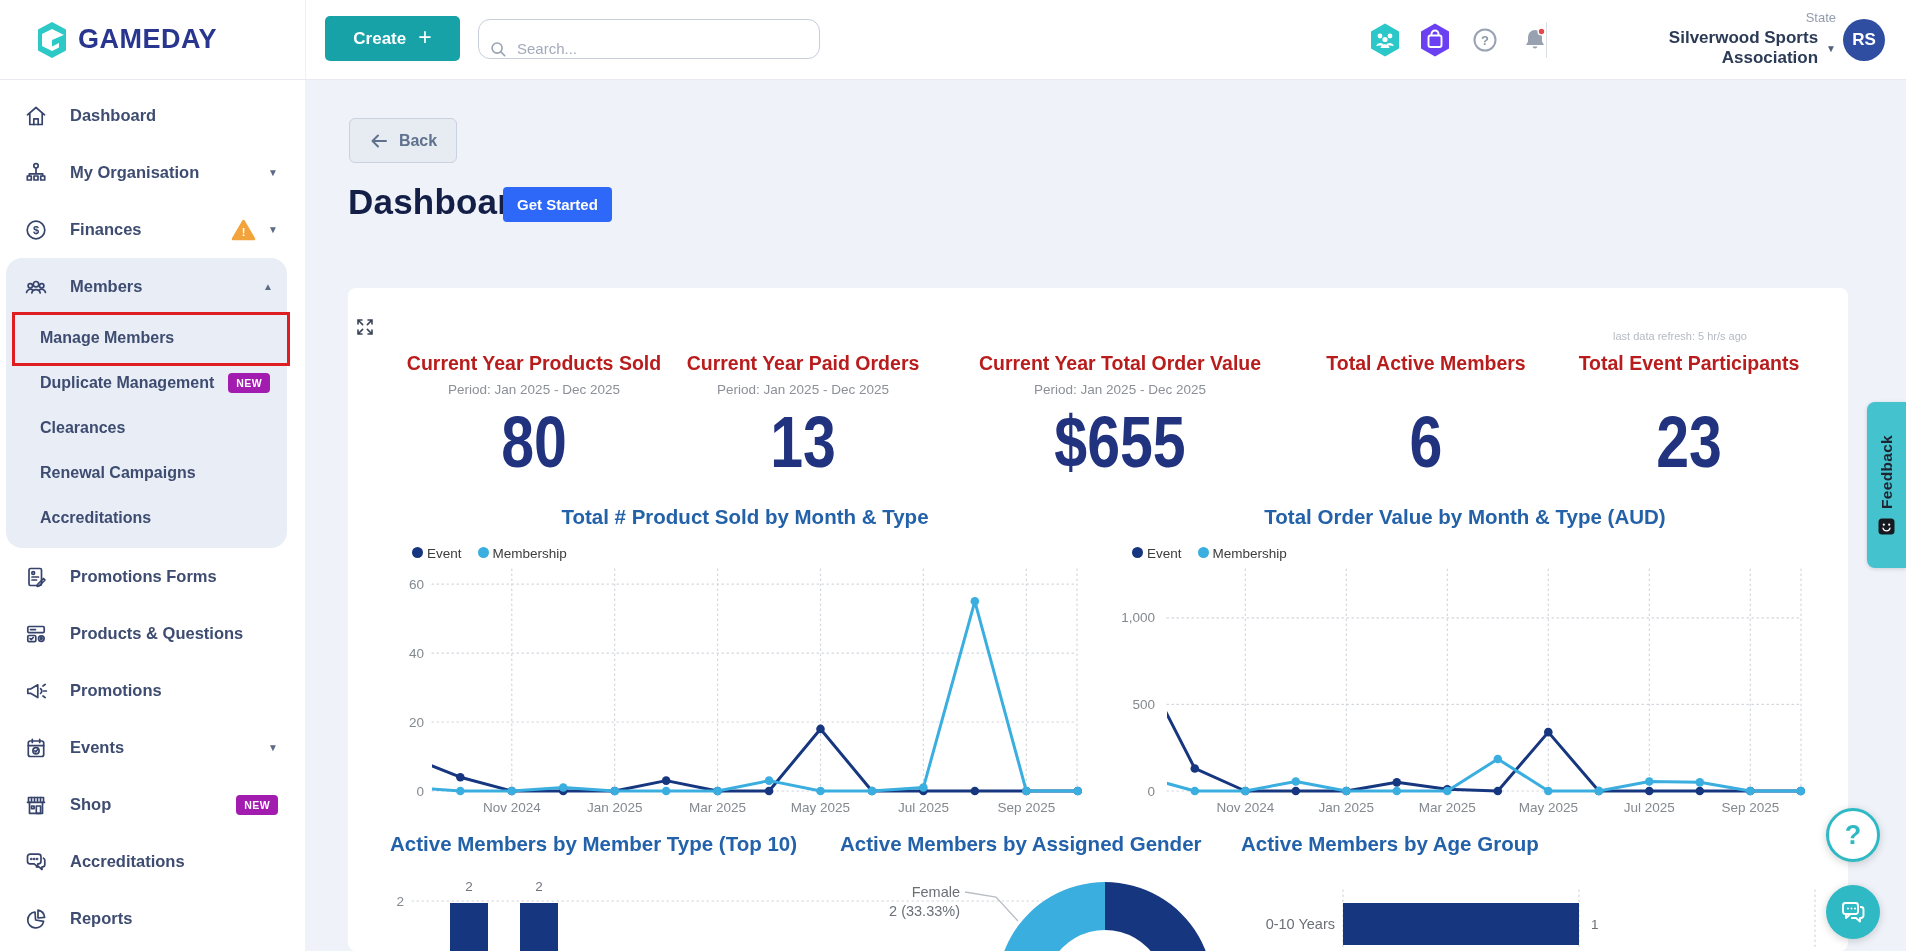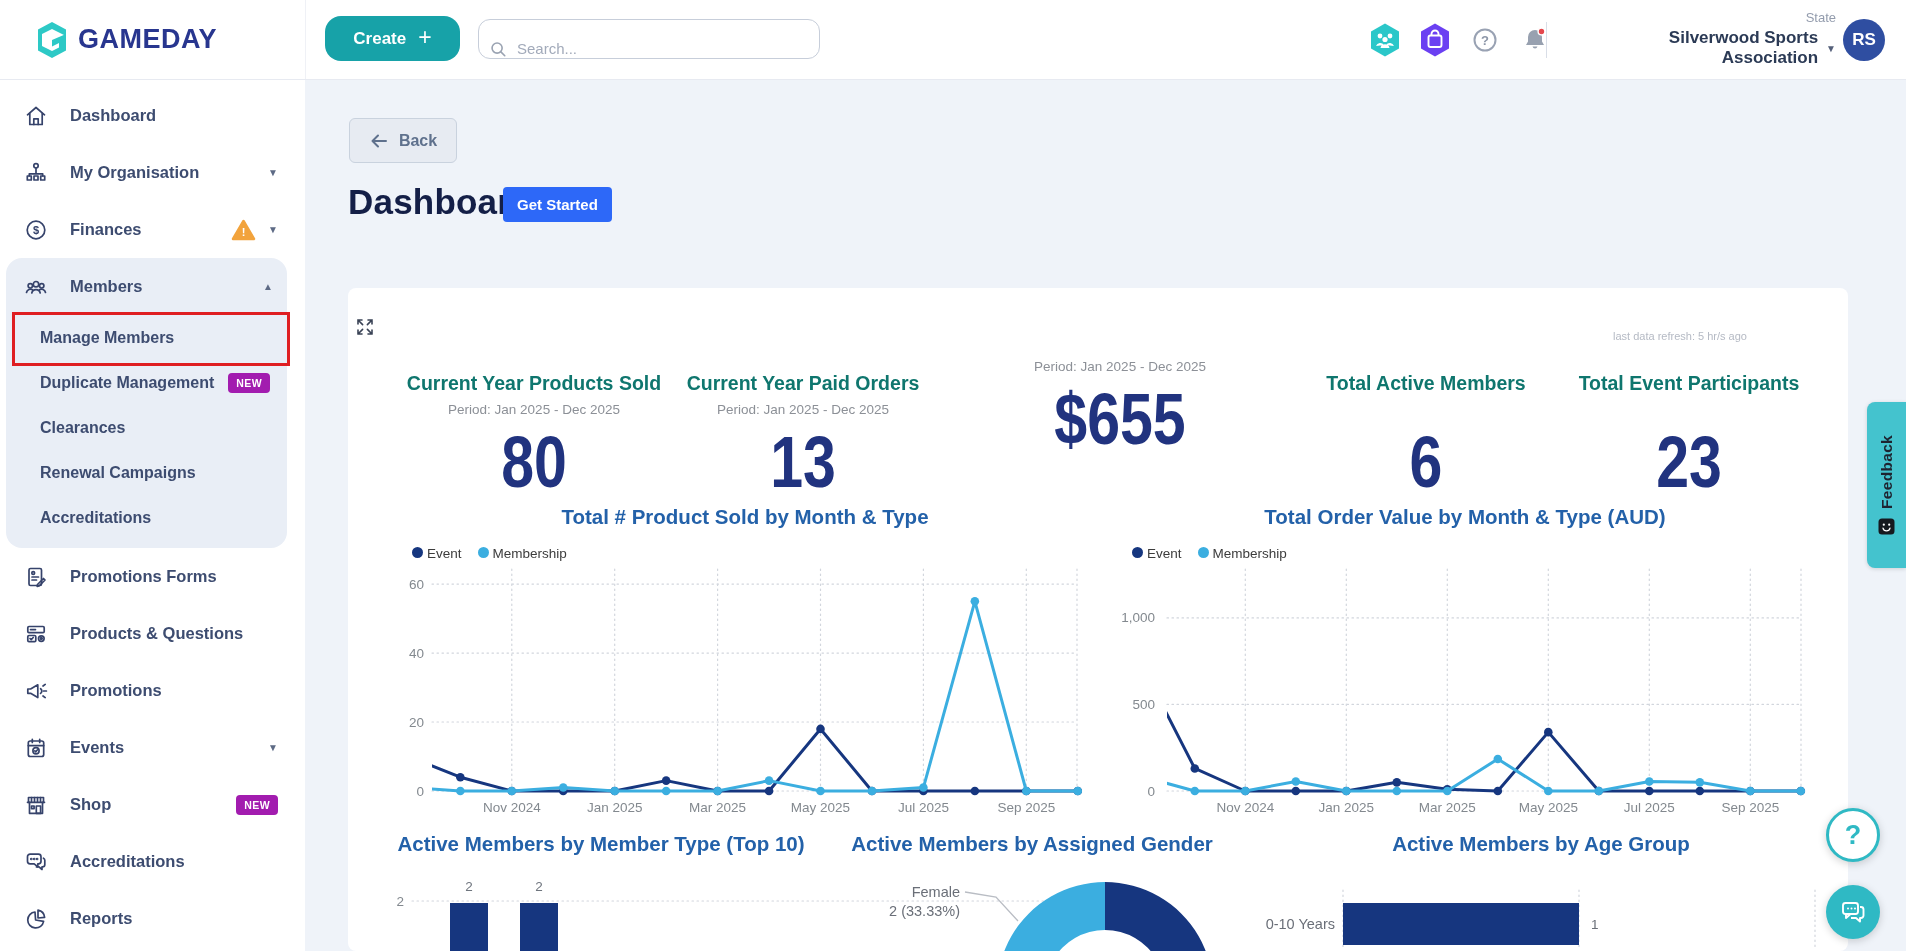--- a/index.html
+++ b/index.html
@@ -8,21 +8,21 @@
   svg{display:block;}
   svg text{font-family:"Liberation Sans",sans-serif;}
 
   
   #header{position:absolute;left:0;top:0;width:1906px;height:79px;background:#fff;
           border-bottom:1px solid #E7EAF1;z-index:30;display:flex;align-items:center;}
   #logo{display:flex;align-items:center;gap:9px;padding-left:35px;width:280px;}
   #logo .logotext{font-size:27px;font-weight:bold;letter-spacing:.5px;color:#28368F;}
   .hdr-divider-l{position:absolute;left:305px;top:0;height:79px;width:1px;background:#EFF1F6;}
   #create-btn{position:absolute;left:325px;top:16px;height:45px;min-width:135px;background:#17A2A8;
-          color:#fff;border:none;border-radius:16px;font-size:17px;font-weight:bold;
+          color:#fff;border:none;border-radius:5px;font-size:17px;font-weight:bold;
           display:flex;align-items:center;justify-content:center;gap:12px;cursor:pointer;
           font-family:"Liberation Sans",sans-serif;padding:0 18px;}
   #create-btn .plus{font-size:23px;font-weight:normal;margin-top:-2px;}
   #search-box{position:absolute;left:478px;top:19px;width:320px;height:38px;border:1.5px solid #C7CEDA;
           border-radius:12px;background:#fff;display:flex;align-items:flex-end;padding:0 10px;gap:8px;}
   #search-box input{border:none;outline:none;flex:1;font-size:15px;color:#41506E;
           font-family:"Liberation Sans",sans-serif;background:transparent;}
   #search-box input::placeholder{color:#A2AABA;}
   #hdr-icons{position:absolute;left:1368px;top:0;height:79px;display:flex;align-items:center;gap:16px;}
   .hdr-ic{width:34px;height:36px;display:flex;align-items:center;justify-content:center;cursor:pointer;}
@@ -68,31 +68,31 @@
   #get-started{position:absolute;left:503px;top:187px;height:35px;padding:0 14px;background:#2D68F8;
           border:none;border-radius:4px;color:#fff;font-size:15px;font-weight:bold;cursor:pointer;
           font-family:"Liberation Sans",sans-serif;}
   #dash-card{position:absolute;left:348px;top:288px;width:1500px;height:663px;background:#fff;
           border-radius:8px;}
   #expand-btn{position:absolute;left:356px;top:318px;width:20px;height:20px;cursor:pointer;color:#3A4356;}
   #last-refresh{position:absolute;left:1590px;top:330px;width:180px;text-align:center;font-size:11px;
           color:#B5BAC4;}
 
   .kpi{position:absolute;top:352px;text-align:center;}
-  .kpi-title{font-size:19.5px;font-weight:600;color:#0f766e;margin-top:20px;}
+  .kpi-title{font-size:19.5px;font-weight:600;color:#b91c1c;}
   .kpi-period{font-size:13.5px;color:#8C9097;margin-top:7px;height:18px;}
   .kpi-value{font-size:72px;font-weight:bold;color:#21337F;line-height:1.0;margin-top:6px;
           transform:scaleX(.82);transform-origin:center;}
 
   .chart-block{position:absolute;width:700px;height:330px;}
   .chart-title{position:absolute;top:0;width:100%;text-align:center;font-size:20.5px;font-weight:600;
           color:#2361A9;}
   .legend{position:absolute;left:17px;top:41px;display:flex;gap:16px;font-size:13.5px;color:#3C3C3C;}
   .legend .dot{display:inline-block;width:11px;height:11px;border-radius:50%;margin-right:4px;}
-  .bc-title{position:absolute;text-align:center;font-size:20.5px;font-weight:600;color:#2361A9;}
+  .bc-title{position:absolute;text-align:left;font-size:20.5px;font-weight:600;color:#2361A9;}
 
   #feedback-tab{position:absolute;left:1867px;top:402px;width:39px;height:166px;background:#44C3CE;
           border-radius:8px 0 0 8px;display:flex;flex-direction:column;align-items:center;
           justify-content:center;gap:10px;cursor:pointer;box-shadow:0 1px 4px rgba(0,0,0,.15);}
   #feedback-tab .vtext{writing-mode:vertical-rl;transform:rotate(180deg);font-size:15.5px;
           font-weight:600;color:#1E2430;letter-spacing:.3px;}
   #fab-help{position:absolute;left:1826px;top:808px;width:54px;height:54px;border-radius:50%;
           background:#fff;border:3.5px solid #2FB9C4;color:#2FB9C4;font-size:27px;font-weight:bold;
           display:flex;align-items:center;justify-content:center;cursor:pointer;
           box-shadow:0 2px 8px rgba(0,0,0,.18);box-sizing:border-box;}
@@ -367,20 +367,21 @@
       <div class="kpi-title">Current Year Products Sold</div>
       <div class="kpi-period">Period: Jan 2025 - Dec 2025</div>
       <div class="kpi-value">80</div>
     </div>
     <div class="kpi" style="left: 672px; width: 262px;">
       <div class="kpi-title">Current Year Paid Orders</div>
       <div class="kpi-period">Period: Jan 2025 - Dec 2025</div>
       <div class="kpi-value">13</div>
     </div>
     <div class="kpi" style="left: 955px; width: 330px;">
+      <div class="kpi-title">Current Year Total Order Value</div>
       <div class="kpi-period">Period: Jan 2025 - Dec 2025</div>
       <div class="kpi-value">$655</div>
     </div>
     <div class="kpi" style="left: 1290px; width: 272px; text-align: center;">
       <div class="kpi-title">Total Active Members</div>
       <div class="kpi-period"></div>
       <div class="kpi-value">6</div>
     </div>
     <div class="kpi" style="left: 1555px; width: 268px;">
       <div class="kpi-title">Total Event Participants</div>

